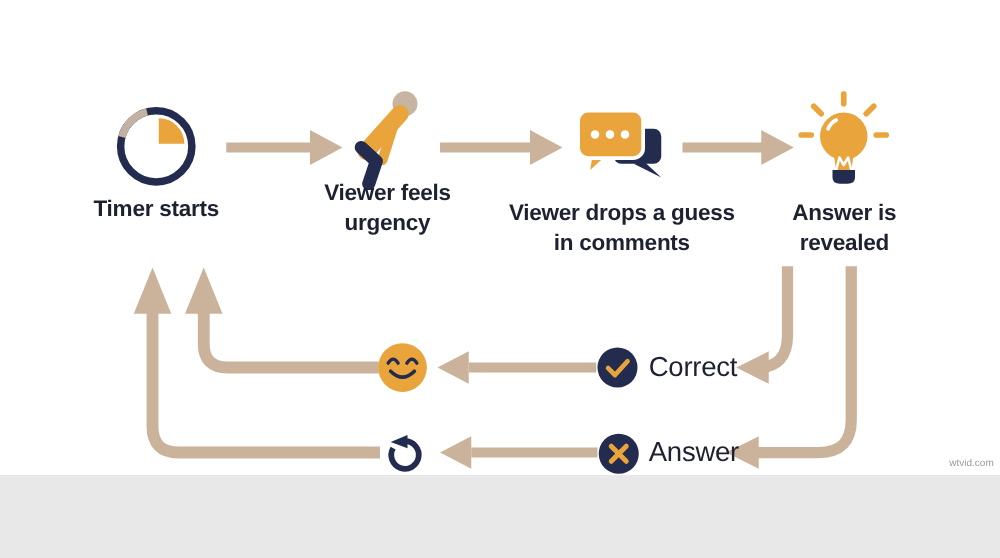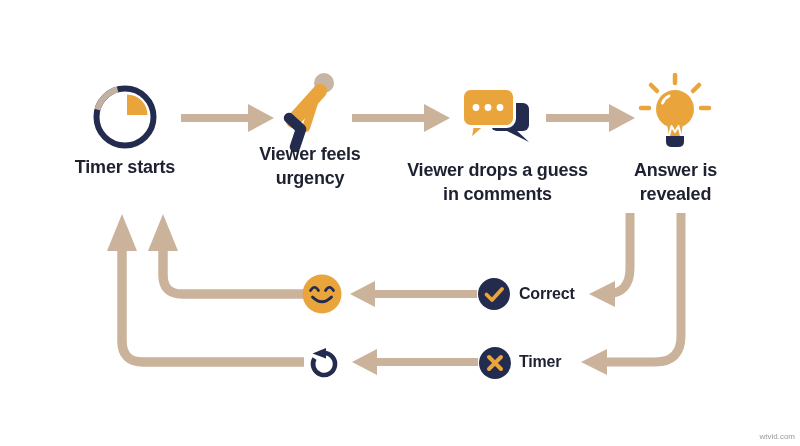--- a/index.html
+++ b/index.html
@@ -1,27 +1,27 @@
 <!DOCTYPE html>
 <html><head>
 <meta charset="utf-8">
 <style>
   html,body{margin:0;padding:0;background:#e8e8e8;}
   .canvas{
-    position:relative;width:800px;height:446px;background:#ffffff;
+    position:relative;width:800px;height:380px;background:#ffffff;
     font-family:"Liberation Sans",sans-serif;overflow:hidden;
   }
   .connectors{position:absolute;left:0;top:0;width:800px;height:446px;}
   .icon{position:absolute;}
   .step-label{
     position:absolute;text-align:center;font-weight:700;font-size:18px;
     line-height:24px;color:#1d2130;letter-spacing:-0.2px;
   }
   .outcome-label{
-    position:absolute;font-weight:700;font-size:16px;line-height:24px;
+    position:absolute;font-weight:400;font-size:22px;line-height:24px;
     color:#1d2130;letter-spacing:-0.2px;
   }
   .watermark{
     position:absolute;right:5px;bottom:5px;font-size:8px;color:#9a9a9a;margin-top:47px;
   }
 </style>
 </head>
 <body>
 
 <div class="canvas">
@@ -131,17 +131,17 @@
     <path d="M 18,6 A 11,11 0 1 1 8.5,11.5" stroke="#232c4e" stroke-width="4.6"></path>
     <polygon points="20,1 20,11.5 6.5,6.5" fill="#232c4e"></polygon>
   </svg>
 
   <div class="step-label" style="left:45px;top:155px;width:160px">Timer starts</div>
   <div class="step-label" style="left:236px;top:142px;width:148px">Viewer feels urgency</div>
   <div class="step-label" style="left:608px;top:158px;width:135px">Answer is revealed</div>
   <div class="step-label" style="left:400px;top:158px;width:195px">Viewer drops a guess in comments</div>
 
   <div class="outcome-label" style="left:519px;top:282px">Correct</div>
-  <div class="outcome-label" style="left:519px;top:350px">Timer</div>
+  <div class="outcome-label" style="left:519px;top:350px">Answer</div>
 
   <div class="watermark">wtvid.com</div>
 
 </div>
 
 </body></html>

